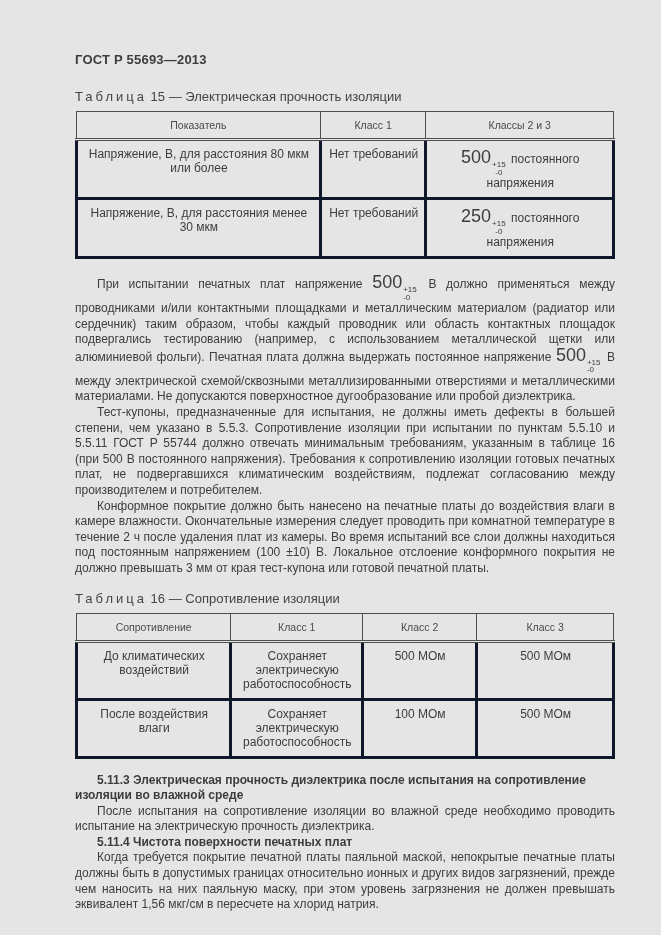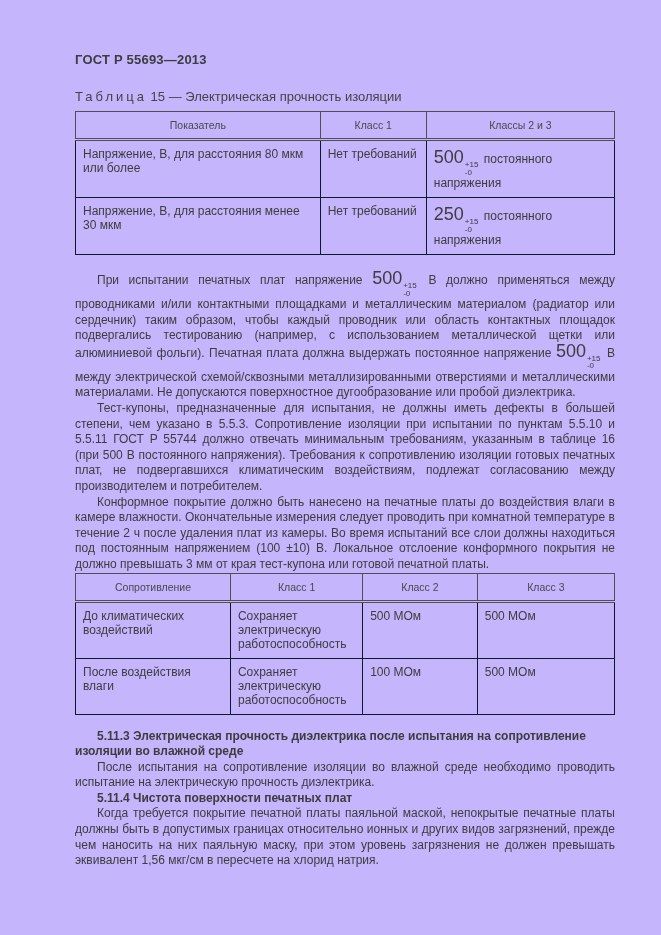--- a/index.html
+++ b/index.html
@@ -5,21 +5,21 @@
   html, body {
     margin: 0;
     padding: 0;
     background: #ffffff;
   }
   .page {
     position: relative;
     width: 661px;
     height: 935px;
     box-sizing: border-box;
-    background: #c4b5fd;
+    background: #e5e5e5;
     padding: 52px 46px 0 75px;
     font-family: "Liberation Sans", "DejaVu Sans", sans-serif;
     color: #3d3d3d;
     overflow: hidden;
   }
   .doc-header {
     font-size: 13px;
     font-weight: bold;
     letter-spacing: 0.2px;
     margin-bottom: 22px;
@@ -43,24 +43,24 @@
     font-weight: normal;
     font-size: 10.5px;
     text-align: center;
     vertical-align: middle;
     border: 1px solid #4f4f4f;
     border-bottom: 3px double #4f4f4f;
     padding: 7px 4px;
     color: #4a4a4a;
   }
   table.gost-table td {
-    border: 1px solid #0f172a;
+    border: 3px solid #0f172a;
     vertical-align: top;
     padding: 6px 6px 7px 7px;
-    text-align: left;
+    text-align: center;
   }
   .body-text {
     width: 540px;
     margin: 0;
     font-size: 12px;
     line-height: 15.6px;
     text-align: justify;
     text-indent: 22px;
   }
   .body-text.heading {
@@ -141,20 +141,24 @@
           <span class="tol-sup">+15</span>
           <span class="tol-sub">-0</span>
         </span></span> В должно применяться между проводниками и/или контактными площадками и металлическим материалом (радиатор или сердечник) таким образом, чтобы каждый проводник или область контактных площадок подвергались тестированию (например, с использованием металлической щетки или алюминиевой фольги). Печатная плата должна выдержать постоянное напряжение <span class="tol"><span class="tol-v">500</span><span class="tol-stack">
           <span class="tol-sup">+15</span>
           <span class="tol-sub">-0</span>
         </span></span> В между электрической схемой/сквозными металлизированными отверстиями и металлическими материалами. Не допускаются поверхностное дугообразование или пробой диэлектрика.</p>
 
   <p class="body-text">Тест-купоны, предназначенные для испытания, не должны иметь дефекты в большей степени, чем указано в 5.5.3. Сопротивление изоляции при испытании по пунктам 5.5.10 и 5.5.11 ГОСТ Р 55744 должно отвечать минимальным требованиям, указанным в таблице 16 (при 500 В постоянного напряжения). Требования к сопротивлению изоляции готовых печатных плат, не подвергавшихся климатическим воздействиям, подлежат согласованию между производителем и потребителем.</p>
   <p class="body-text">Конформное покрытие должно быть нанесено на печатные платы до воздействия влаги в камере влажности. Окончательные измерения следует проводить при комнатной температуре в течение 2 ч после удаления плат из камеры. Во время испытаний все слои должны находиться под постоянным напряжением (100 ±10) В. Локальное отслоение конформного покрытия не должно превышать 3 мм от края тест-купона или готовой печатной платы.</p>
 
+  <div class="table-caption">
+    <span class="spaced">Таблица</span>
+    <span>16 — Сопротивление изоляции</span>
+  </div>
 
   <table class="gost-table">
     <thead>
       <tr>
         <th class="t16-c0">Сопротивление</th>
         <th class="t16-c1">Класс 1</th>
         <th class="t16-c2">Класс 2</th>
         <th class="t16-c3">Класс 3</th>
       </tr>
     </thead>

